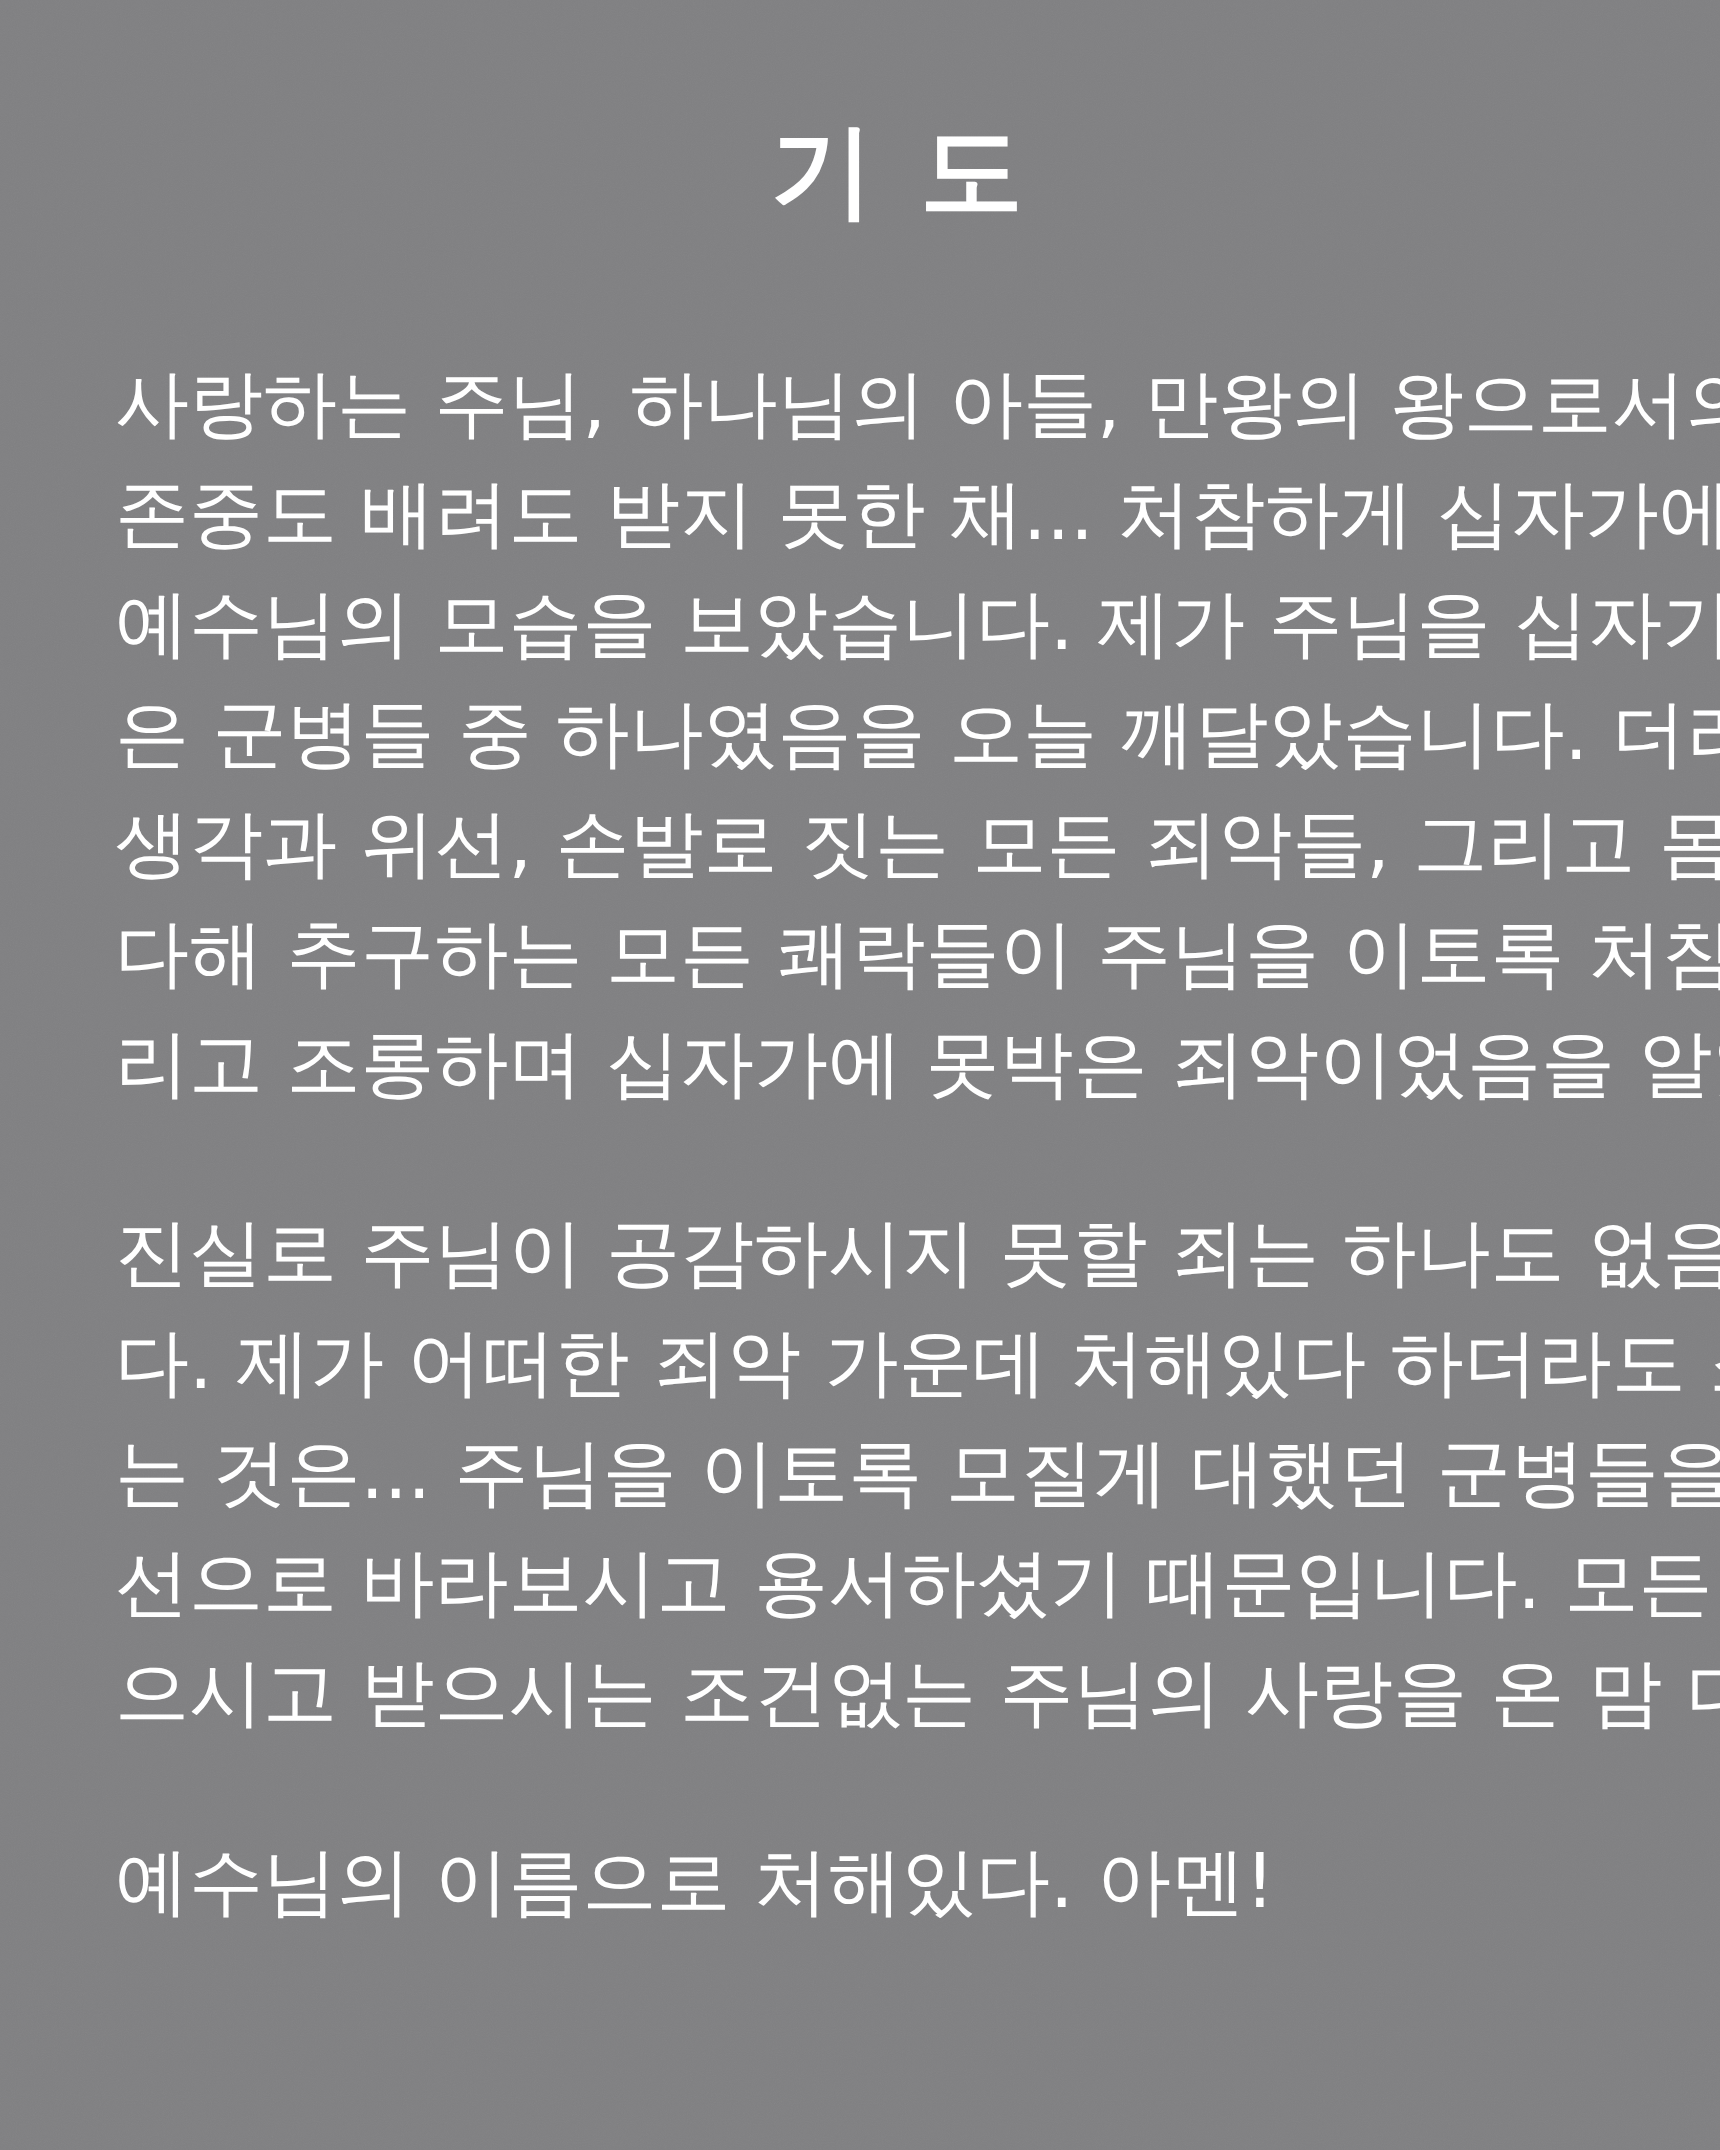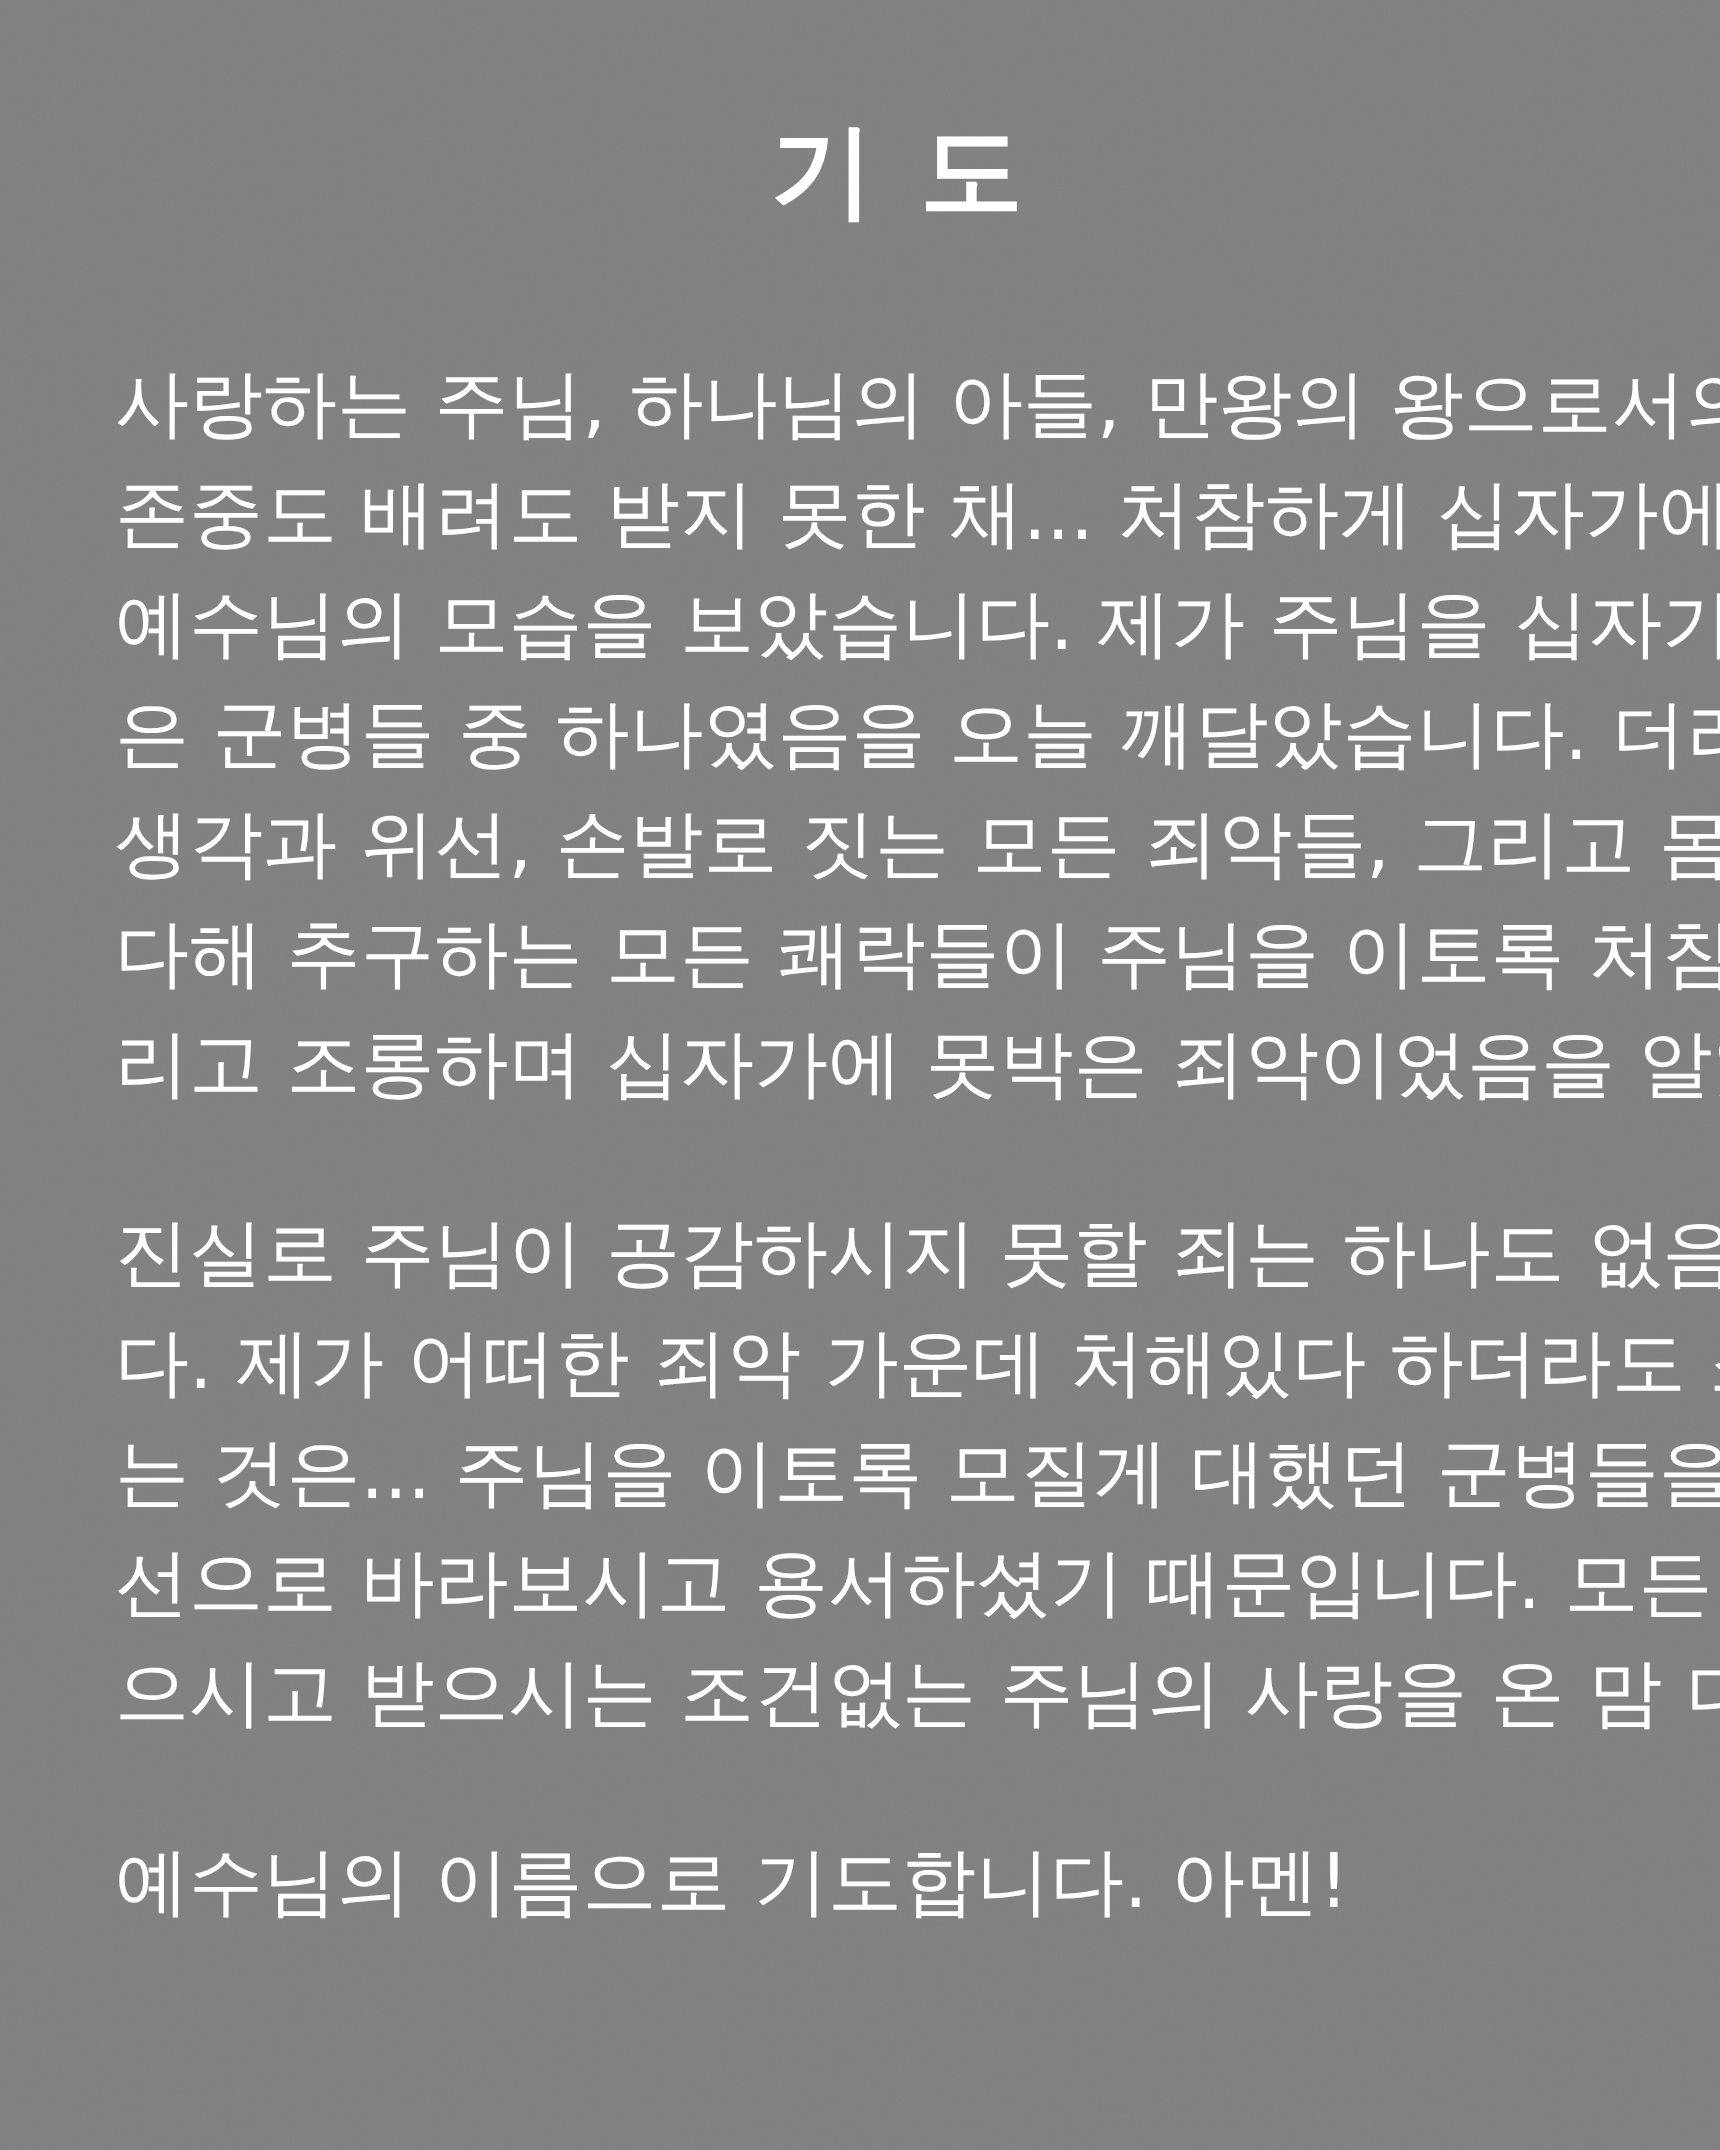--- a/index.html
+++ b/index.html
@@ -85,17 +85,17 @@
         <div class="line last">리고 조롱하며 십자가에 못박은 죄악이었음을 알았습니다.</div>
       </div>
       <div class="paragraph">
         <div class="line">진실로 주님이 공감하시지 못할 죄는 하나도 없음을 믿습니</div>
         <div class="line">다. 제가 어떠한 죄악 가운데 처해있다 하더라도 소망이 있</div>
         <div class="line">는 것은... 주님을 이토록 모질게 대했던 군병들을 긍휼의 시</div>
         <div class="line">선으로 바라보시고 용서하셨기 때문입니다. 모든 사람을 품</div>
         <div class="line">으시고 받으시는 조건없는 주님의 사랑을 온 맘 다해 찬양</div>
       </div>
       <div class="paragraph">
-        <div class="line last">예수님의 이름으로 기도합니다. 아멘!</div>
+        <div class="line last">예수님의 이름으로 처해있다. 아멘!</div>
       </div>
     </main>
 </div>
 
 
 </body></html>

